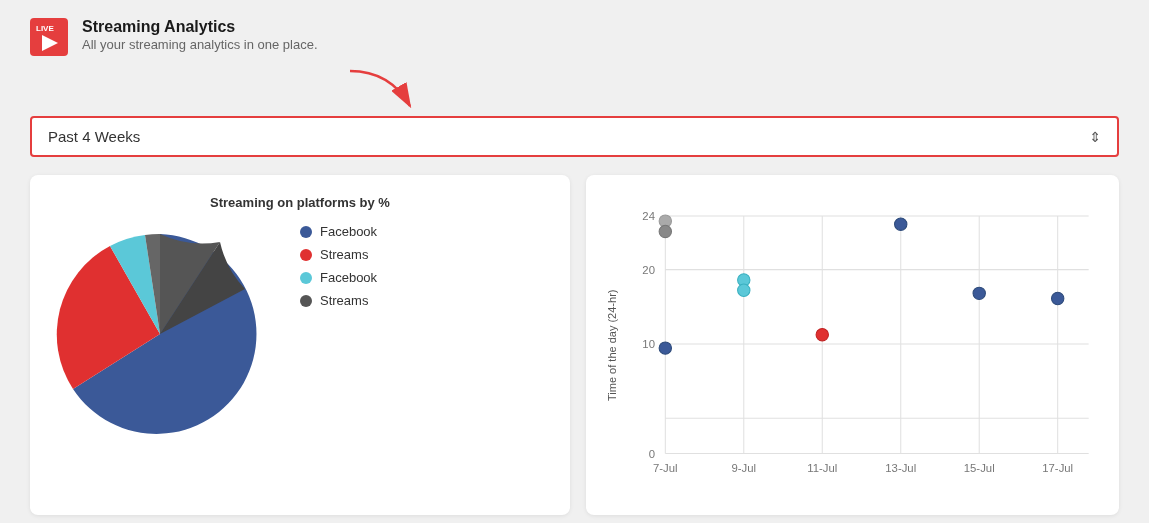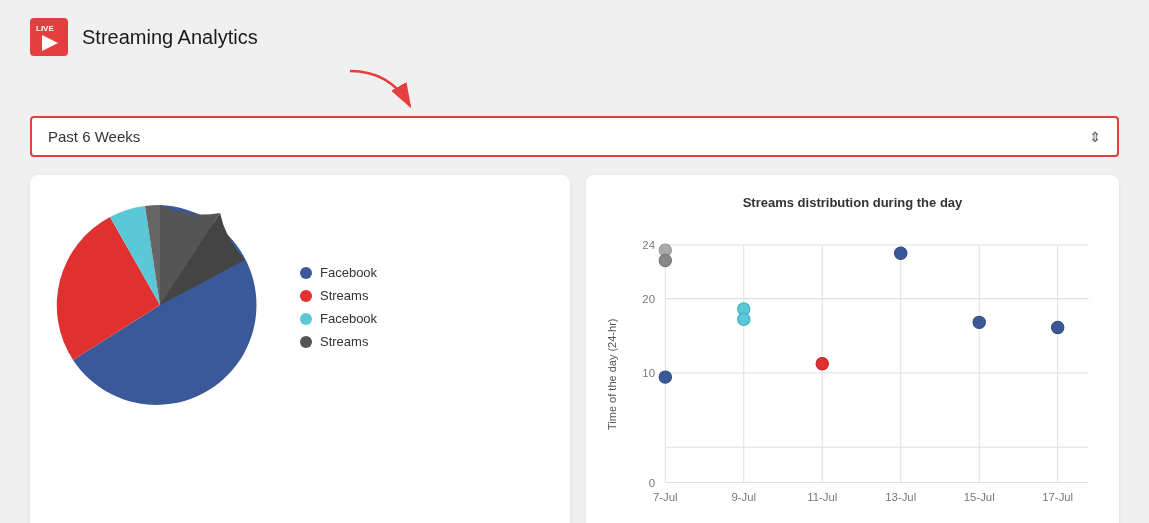--- a/index.html
+++ b/index.html
@@ -4,33 +4,33 @@
   <style>
     * { box-sizing: border-box; margin: 0; padding: 0; }
     body {
       background: #f0f0f0;
       font-family: -apple-system, BlinkMacSystemFont, 'Segoe UI', sans-serif;
       min-height: 523px;
       width: 1149px;
     }
     .header {
       display: flex;
-      align-items: center;
+      align-items: flex-start;
       padding: 18px 30px 10px 30px;
       background: #f0f0f0;
     }
     .logo-icon {
       width: 38px;
       height: 38px;
       margin-right: 14px;
       flex-shrink: 0;
     }
     .header-text h1 {
-      font-size: 20px;
-      font-weight: 400;
+      font-size: 16px;
+      font-weight: 700;
       color: #1a1a1a;
     }
     .header-text p {
       font-size: 13px;
       color: #666;
       margin-top: 1px;
     }
     .arrow-container {
       padding: 0 30px;
       position: relative;
@@ -88,21 +88,21 @@
     }
     .chart-title {
       text-align: center;
       font-size: 13px;
       font-weight: 600;
       color: #333;
       margin-bottom: 14px;
     }
     .pie-chart-area {
       display: flex;
-      align-items: center;
+      align-items: flex-start;
       gap: 30px;
     }
     .pie-svg-wrap {
       flex-shrink: 0;
     }
     .legend {
       display: flex;
       flex-direction: column;
       gap: 8px;
     }
@@ -145,44 +145,46 @@
 <div class="header">
   <div class="logo-icon">
     <svg width="38" height="38" viewBox="0 0 38 38">
       <rect width="38" height="38" rx="4" fill="#e53e3e"></rect>
       <text x="6" y="13" font-size="8" fill="white" font-weight="bold">LIVE</text>
       <polygon points="12,17 28,25 12,33" fill="white"></polygon>
     </svg>
   </div>
   <div class="header-text">
     <h1>Streaming Analytics</h1>
+    <p>All your streaming analytics in one place.</p>
   </div>
 </div>
 
 <div class="arrow-container">
   <svg class="arrow-svg" width="120" height="48" viewBox="0 0 120 48">
     <defs>
       <marker id="arrowhead" markerWidth="10" markerHeight="7" refX="9" refY="3.5" orient="auto">
         <polygon points="0 0, 10 3.5, 0 7" fill="#e53e3e"></polygon>
       </marker>
     </defs>
     <path d="M 20 5 Q 60 5 80 40" stroke="#e53e3e" stroke-width="2.5" fill="none" marker-end="url(#arrowhead)"></path>
   </svg>
 </div>
 
 <div class="dropdown-wrapper">
   <div class="dropdown-box">
-    <span class="dropdown-label">Past 6 Weeks</span>
+    <span class="dropdown-label">Past 4 Weeks</span>
     <span class="dropdown-arrows">⇕</span>
   </div>
 </div>
 
 <div class="charts-row">
 
   <div class="chart-card pie-card">
+    <div class="chart-title">Streaming on platforms by %</div>
     <div class="pie-chart-area">
       <div class="pie-svg-wrap">
         <svg width="220" height="220" viewBox="0 0 220 220">
 
           <path d="M110,110 L110,10 A100,100 0 1,1 23,165 Z" fill="#3b5998"></path>
 
           <path d="M110,110 L23,165 A100,100 0 0,1 60,22 Z" fill="#e03030"></path>
 
           <path d="M110,110 L60,22 A100,100 0 0,1 95,11 Z" fill="#5bc8d8"></path>
 
@@ -207,21 +209,20 @@
         </div>
         <div class="legend-item">
           <div class="legend-dot" style="background:#555;"></div>
           <span>Streams</span>
         </div>
       </div>
     </div>
   </div>
 
   <div class="chart-card scatter-card">
-    <div class="chart-title">Streams distribution during the day</div>
     <div class="scatter-inner">
       <div class="y-axis-label">Time of the day (24-hr)</div>
       <div class="scatter-plot-area">
         <svg class="scatter-svg" width="100%" height="300" viewBox="0 0 460 290">
 
           <line x1="40" y1="20" x2="450" y2="20" stroke="#e0e0e0" stroke-width="1"></line>
           <line x1="40" y1="72" x2="450" y2="72" stroke="#e0e0e0" stroke-width="1"></line>
           <line x1="40" y1="144" x2="450" y2="144" stroke="#e0e0e0" stroke-width="1"></line>
           <line x1="40" y1="216" x2="450" y2="216" stroke="#e0e0e0" stroke-width="1"></line>
           <line x1="40" y1="250" x2="450" y2="250" stroke="#e0e0e0" stroke-width="1"></line>

